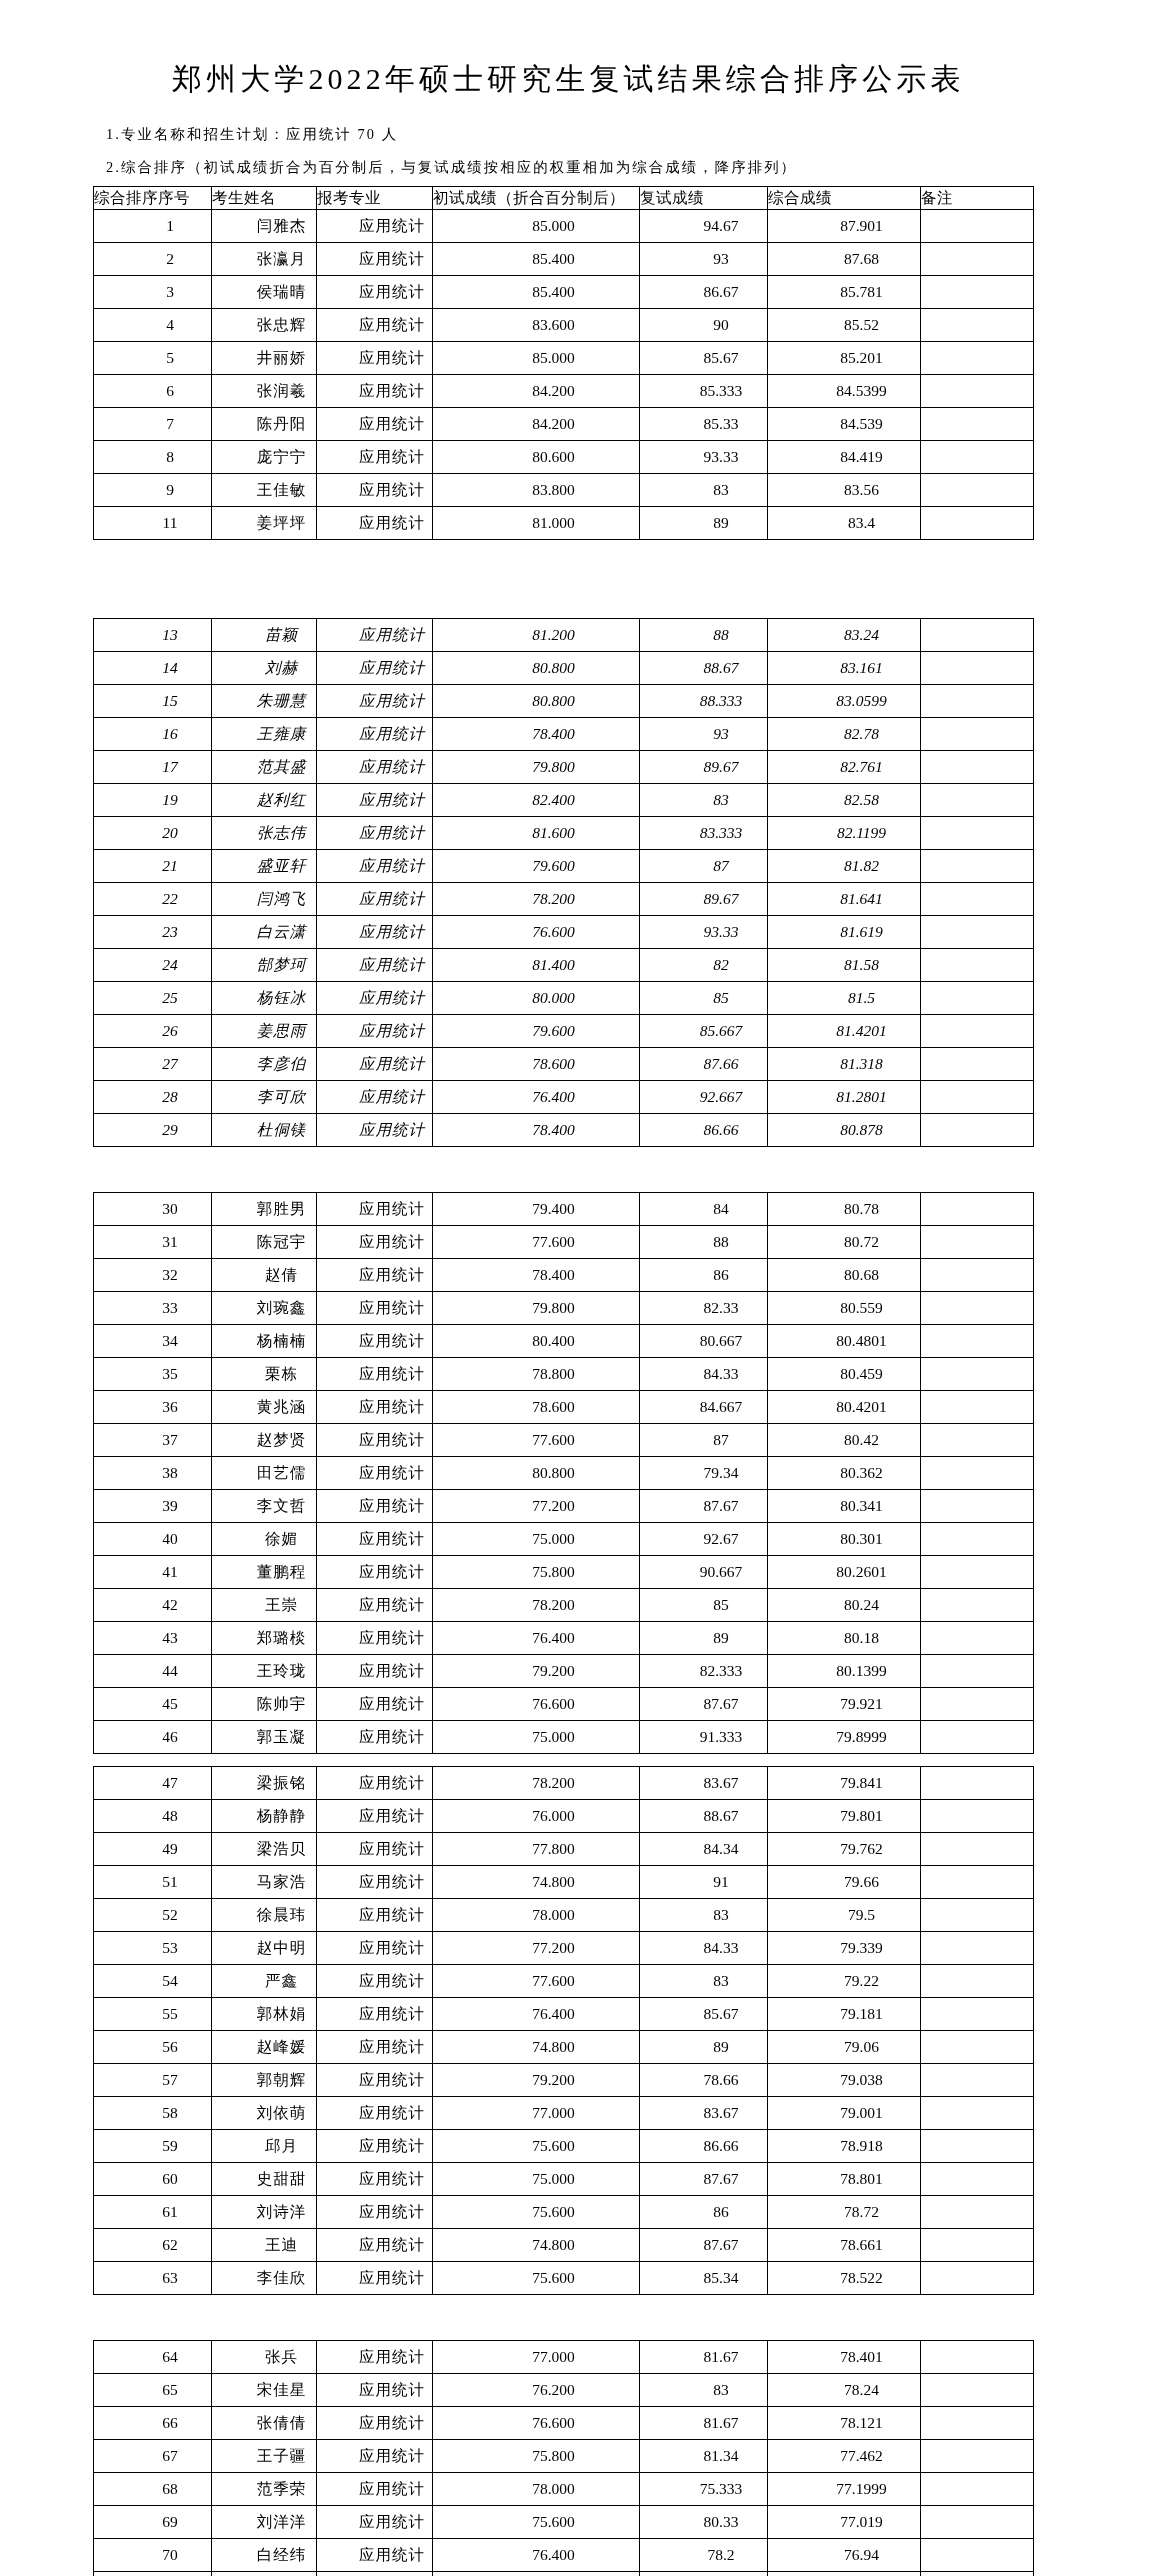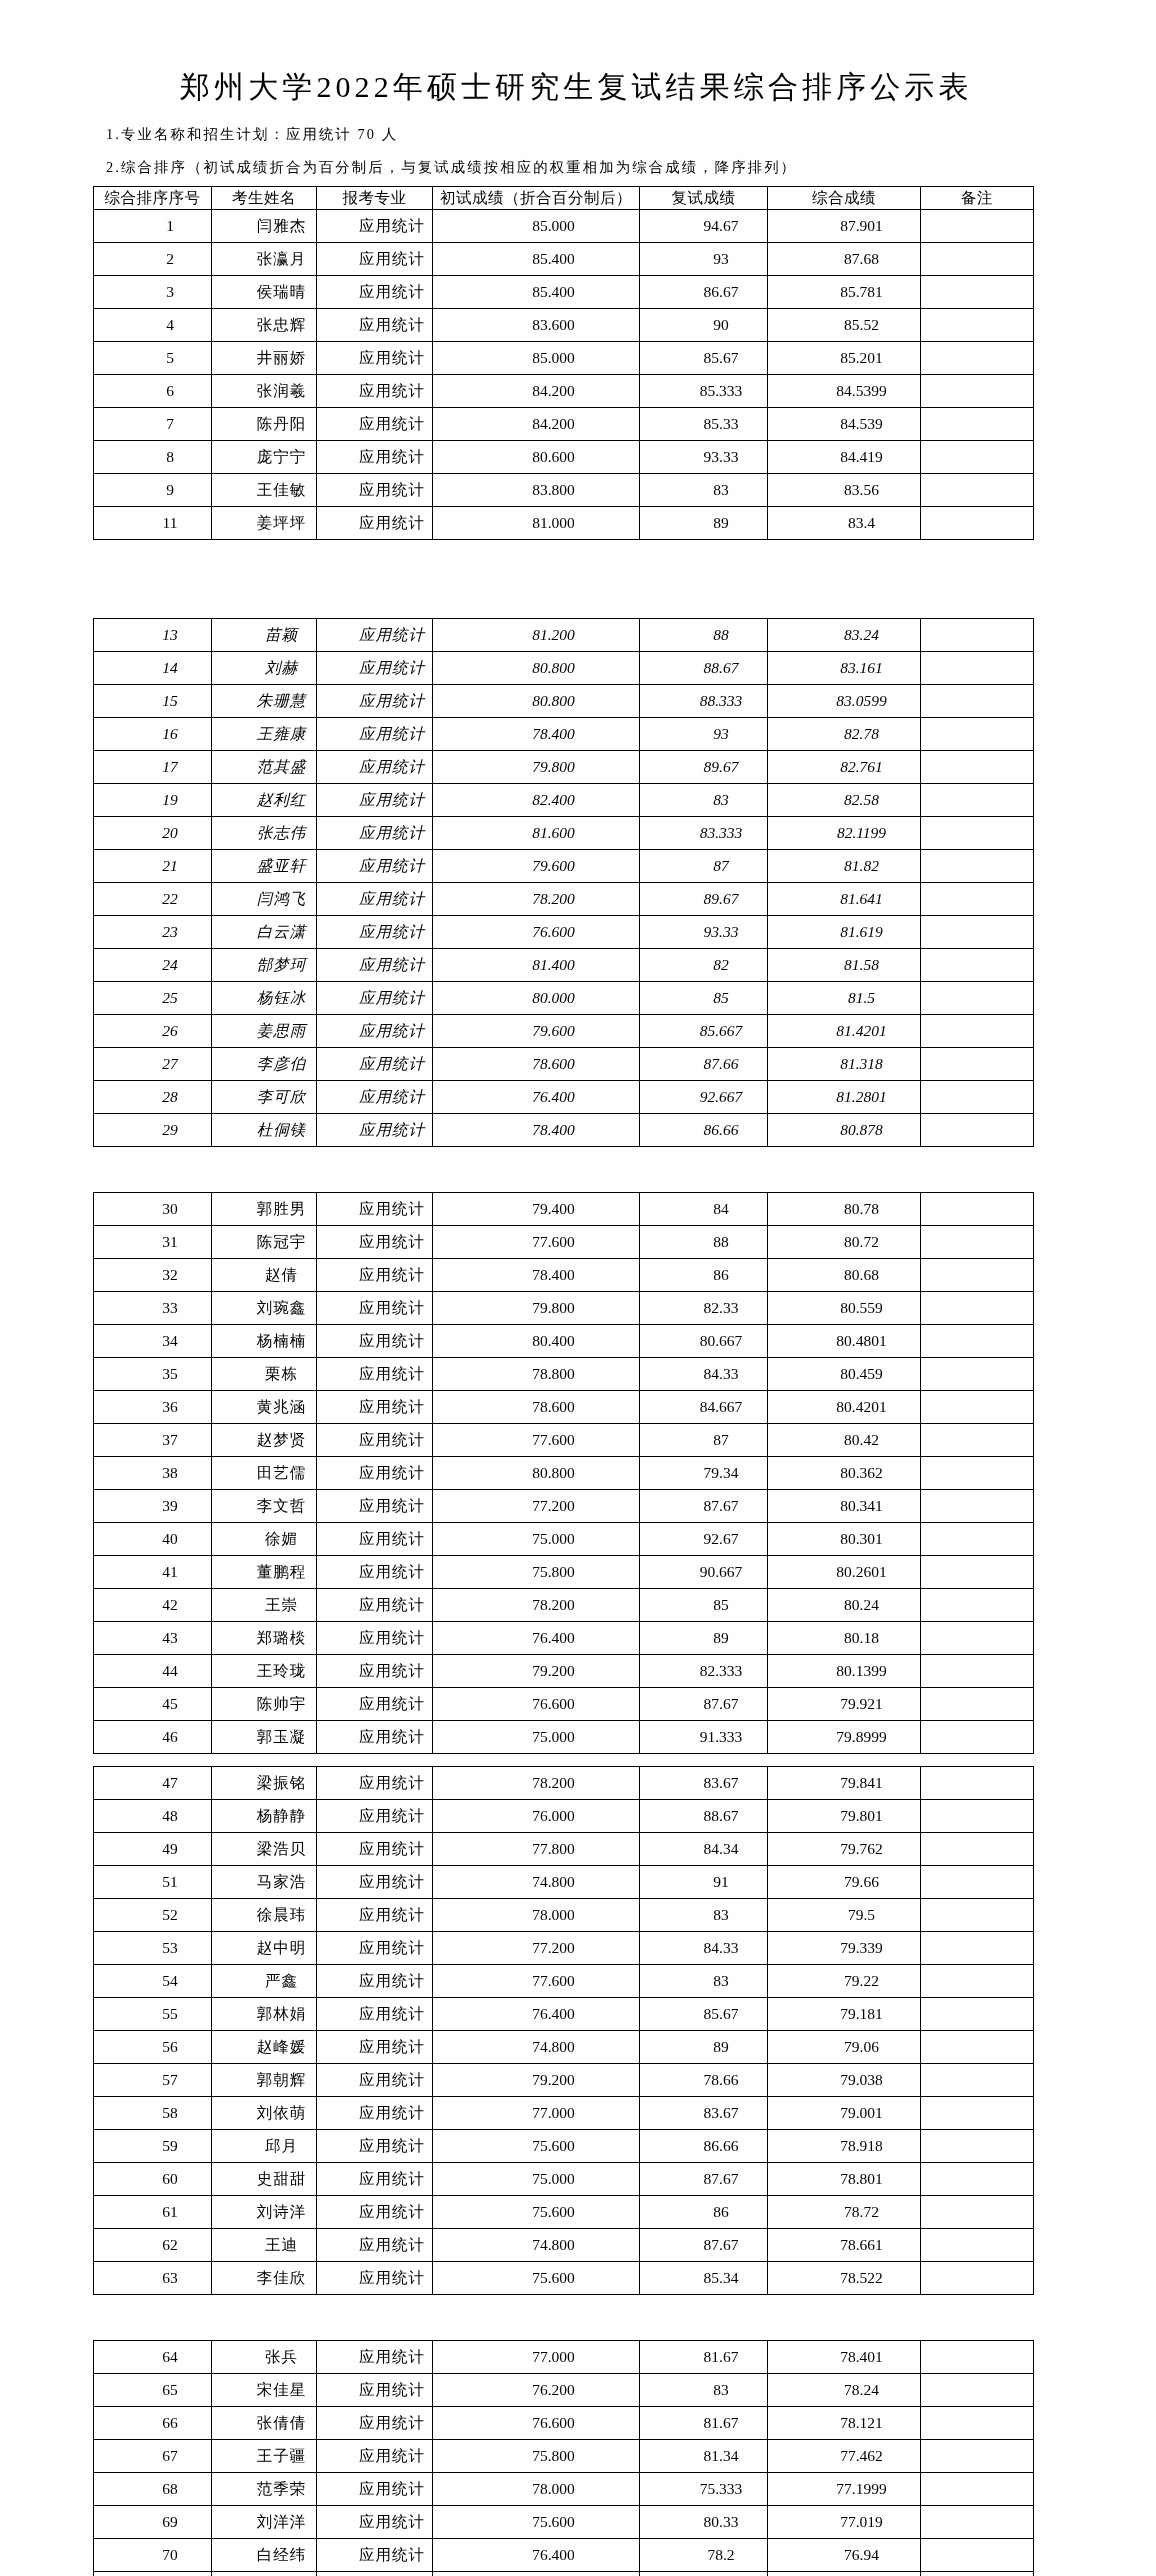--- a/index.html
+++ b/index.html
@@ -13,21 +13,21 @@
     }
     .title {
       position: absolute;
       left: 168px;
       top: 57px;
       font-size: 30px;
       line-height: 36px;
       letter-spacing: 4.1px;
       white-space: nowrap;
       font-weight: normal;
-      margin: 12px;
+      margin: 4px;
     }
     .intro {
       position: absolute;
       left: 106px;
       font-size: 14.4px;
       line-height: 17.5px;
       letter-spacing: 2.1px;
       white-space: nowrap;
     }
     #intro1 { top: 126px; }
@@ -54,21 +54,21 @@
       padding: 0;
       vertical-align: middle;
       white-space: nowrap;
       overflow: hidden;
     }
     .seg th {
       height: 22px;
       font-size: 15.5px;
       font-weight: normal;
       letter-spacing: 0.5px;
-      text-align: center;
+      text-align: left;
     }
     .seg tr.row { height: 33px; }
     .seg td {
       font-size: 15.5px;
       text-align: center;
       padding-left: 35px;
     }
     .seg td.cjk { letter-spacing: 1px; }
     .seg td.remark { padding-left: 0; }
   </style>

